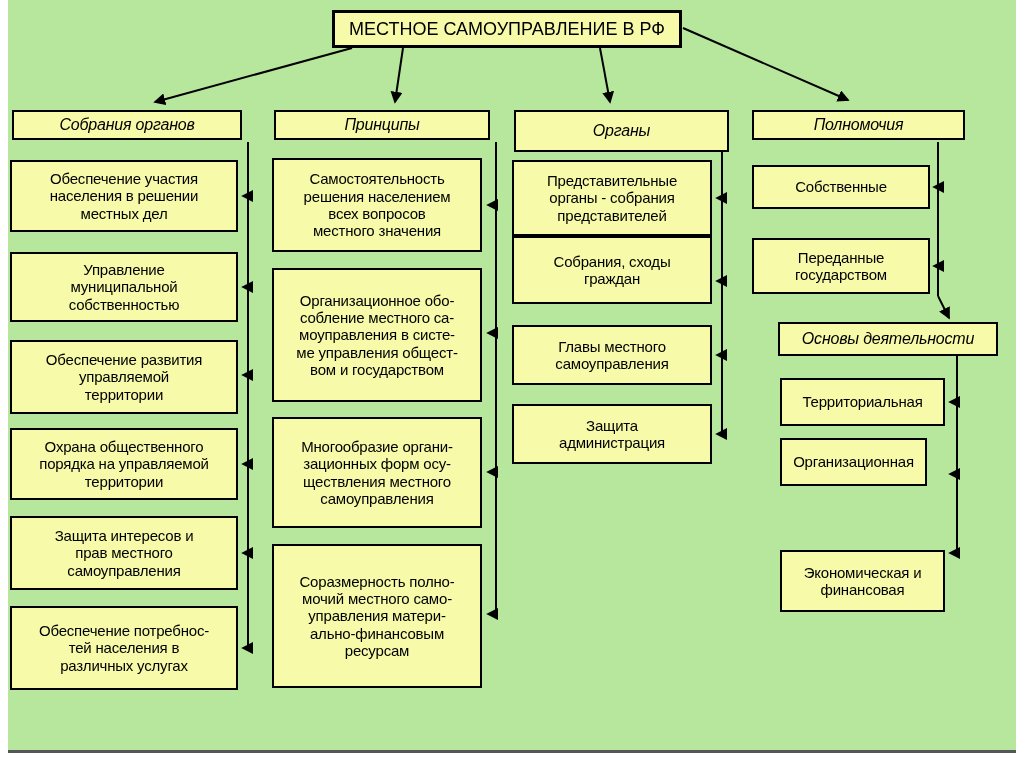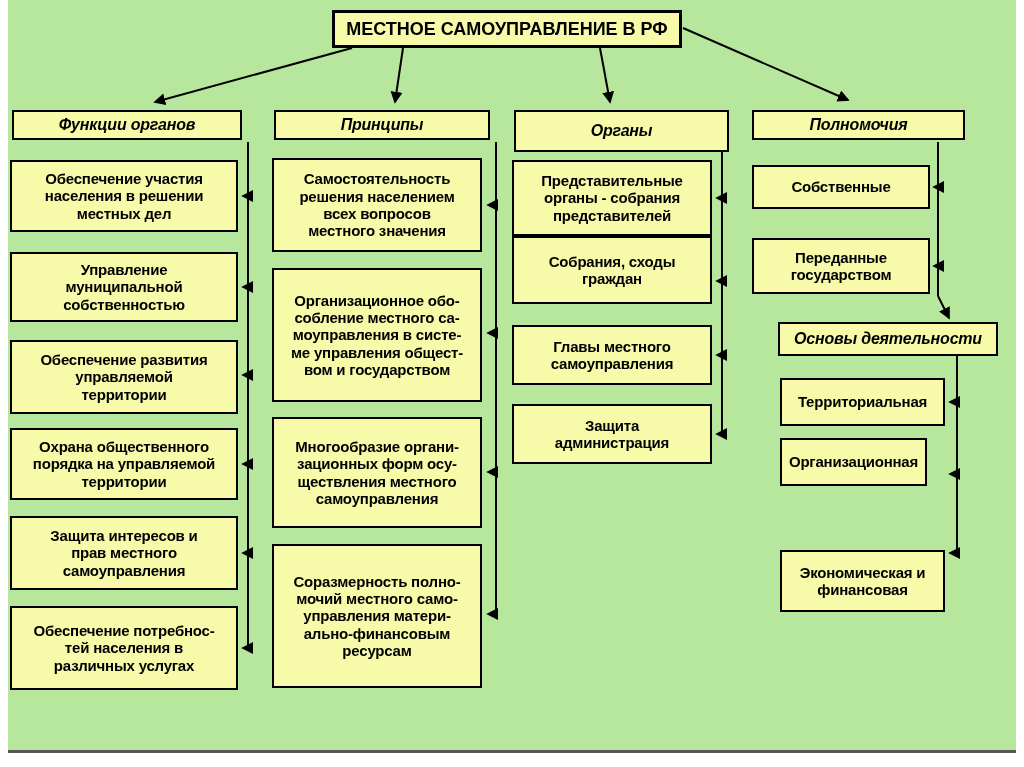--- a/index.html
+++ b/index.html
@@ -14,21 +14,21 @@
     border-bottom:3px solid #56565a;
   }
   .connectors { position:absolute; left:0; top:0; width:1024px; height:767px; z-index:1; }
   .connectors line, .connectors polyline { stroke:#000; stroke-width:2; fill:none; }
   .node {
     position:absolute; z-index:2; box-sizing:border-box;
     display:flex; align-items:center; justify-content:center;
     text-align:center; white-space:pre-line;
     background:var(--fill,#f7faa8);
     border:2px solid #000; color:#000;
-    font-weight:700; font-size:15px; line-height:1.16;
+    font-weight:400; font-size:15px; line-height:1.16;
     letter-spacing:-0.2px; padding:2px 4px;
   }
   .hdr { font-size:16px; font-style:italic; }
   .title-box { font-size:18px; border-width:3px; letter-spacing:0; }
 </style>
 </head>
 <body>
 
 <div class="canvas">
   <div class="slide"></div>
@@ -83,21 +83,21 @@
     <g>
       <line x1="957" y1="356" x2="957" y2="553"></line>
       <line x1="957" y1="402" x2="950" y2="402" marker-end="url(#ah)"></line>
       <line x1="957" y1="474" x2="950" y2="474" marker-end="url(#ah)"></line>
       <line x1="957" y1="553" x2="950" y2="553" marker-end="url(#ah)"></line>
     </g>
   </svg>
 
   <div class="node title-box" style="left:332px;top:10px;width:350px;height:38px">МЕСТНОЕ САМОУПРАВЛЕНИЕ В РФ</div>
 
-  <div class="node hdr" style="left:12px;top:110px;width:230px;height:30px">Функции органов</div>
+  <div class="node hdr" style="left:12px;top:110px;width:230px;height:30px">Собрания органов</div>
   <div class="node hdr" style="left:274px;top:110px;width:216px;height:30px">Принципы</div>
   <div class="node hdr" style="left:514px;top:110px;width:215px;height:42px">Органы</div>
   <div class="node hdr" style="left:752px;top:110px;width:213px;height:30px">Полномочия</div>
 
   <div class="node" style="left:10px;top:160px;width:228px;height:72px">Обеспечение участия
 населения в решении
 местных дел</div>
   <div class="node" style="left:10px;top:252px;width:228px;height:70px">Управление
 муниципальной
 собственностью</div>

